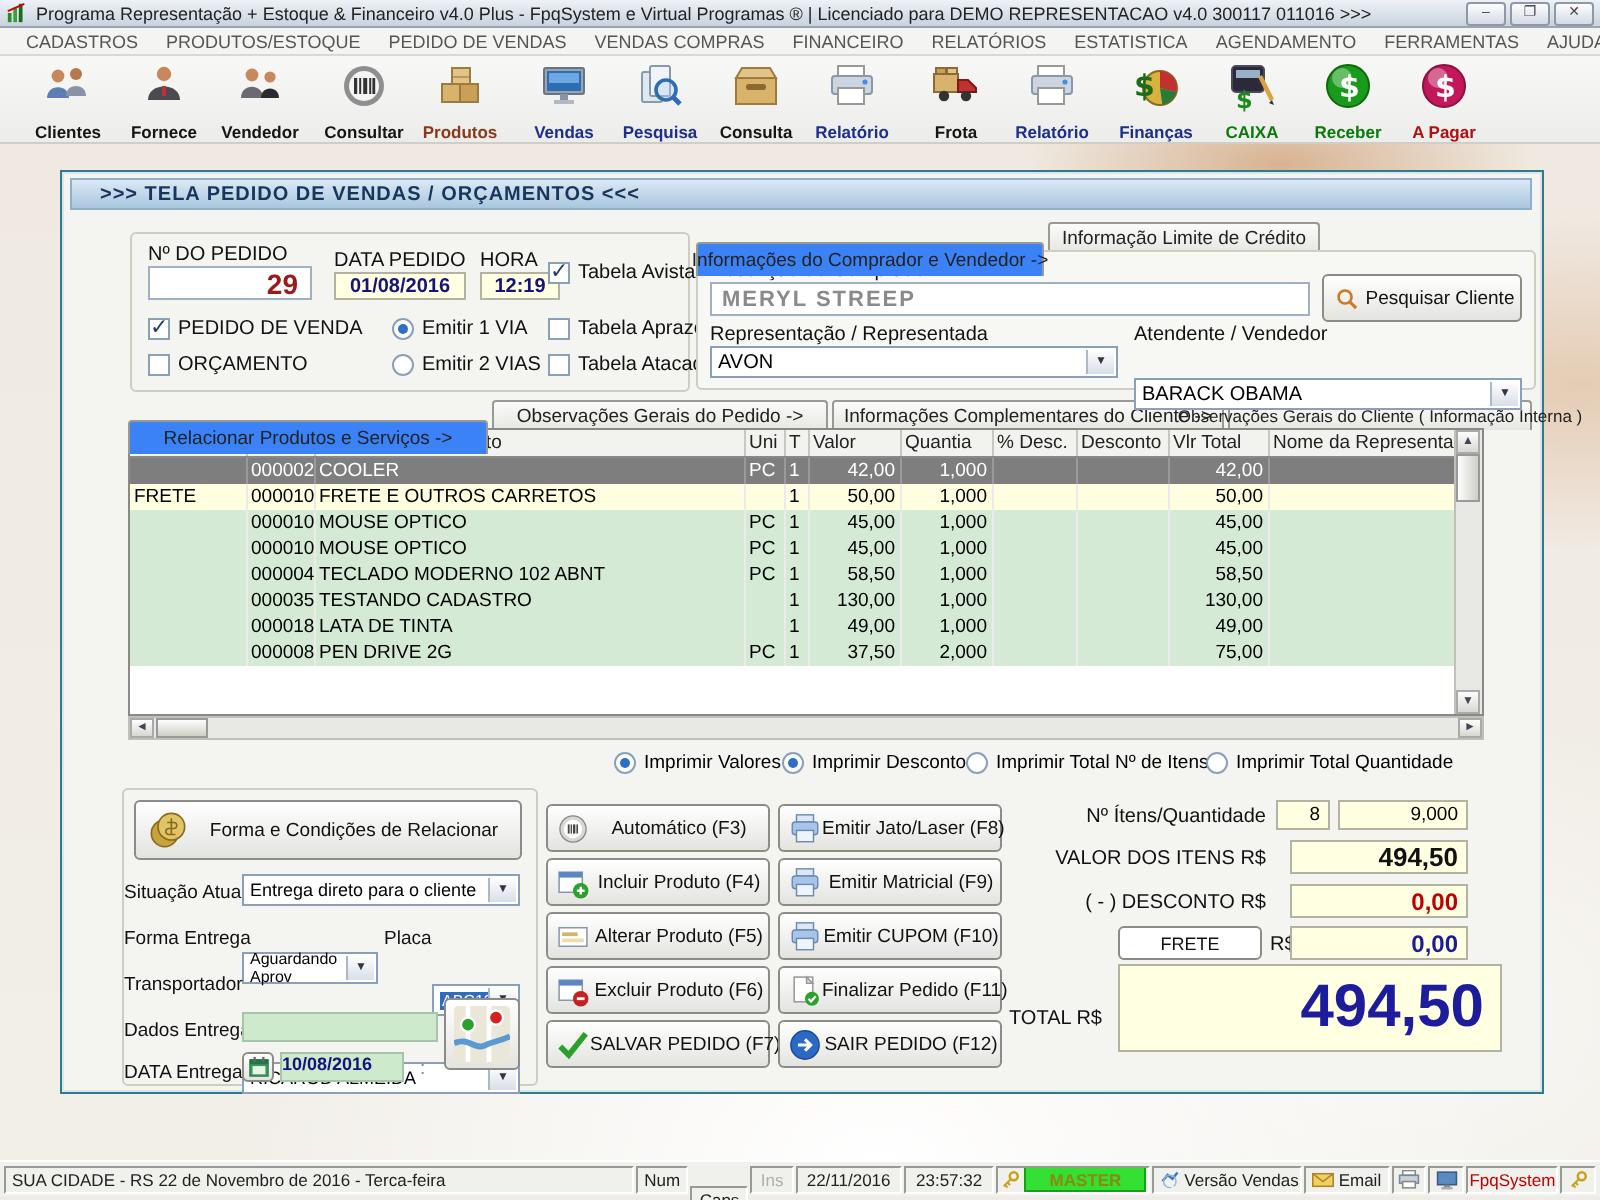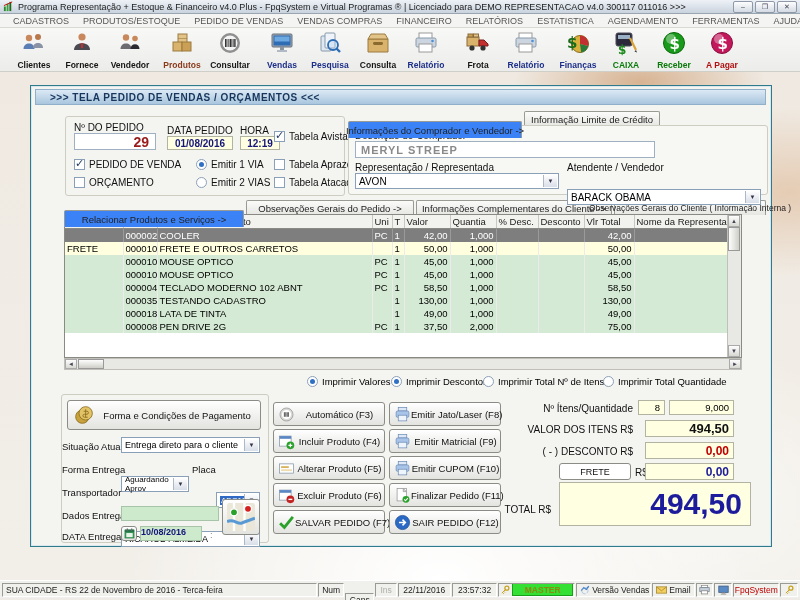--- a/index.html
+++ b/index.html
@@ -146,41 +146,41 @@
             <circle cx="18" cy="8.5" r="2.8" fill="#c8885c"></circle>
             <path d="M13.5 19c0-3 2-4.8 4.5-4.8s4.5 1.8 4.5 4.8z" fill="#2a2a30"></path>
           </svg></span>
       <span class="tlabel c-black">Vendedor</span>
     </div>
 
     <div class="tsep"></div>
 
     <div class="titem">
       <span><svg viewBox="0 0 26 26">
-            <rect x="9" y="4" width="9" height="9" fill="#e3c488" stroke="#9c7b3e"></rect>
-            <rect x="4" y="12" width="9" height="9" fill="#d9b36c" stroke="#9c7b3e"></rect>
-            <rect x="13" y="12" width="9" height="9" fill="#c9a055" stroke="#9c7b3e"></rect>
-            <line x1="9" y1="8.5" x2="18" y2="8.5" stroke="#9c7b3e" stroke-width=".6"></line>
-          </svg></span>
-      <span class="tlabel c-brown">Produtos</span>
-    </div>
-    <div class="titem">
-      <span><svg viewBox="0 0 26 26">
             <circle cx="13" cy="13" r="10" fill="#8f8f8f"></circle>
             <circle cx="13" cy="13" r="7.5" fill="#f4f4f4"></circle>
             <g fill="#333">
               <rect x="8" y="9" width="1.6" height="8"></rect>
               <rect x="10.6" y="9" width="1" height="8"></rect>
               <rect x="12.6" y="9" width="2" height="8"></rect>
               <rect x="15.6" y="9" width="1" height="8"></rect>
               <rect x="17.2" y="9" width="1.4" height="8"></rect>
             </g>
           </svg></span>
       <span class="tlabel c-black">Consultar</span>
     </div>
+    <div class="titem">
+      <span><svg viewBox="0 0 26 26">
+            <rect x="9" y="4" width="9" height="9" fill="#e3c488" stroke="#9c7b3e"></rect>
+            <rect x="4" y="12" width="9" height="9" fill="#d9b36c" stroke="#9c7b3e"></rect>
+            <rect x="13" y="12" width="9" height="9" fill="#c9a055" stroke="#9c7b3e"></rect>
+            <line x1="9" y1="8.5" x2="18" y2="8.5" stroke="#9c7b3e" stroke-width=".6"></line>
+          </svg></span>
+      <span class="tlabel c-brown">Produtos</span>
+    </div>
 
     <div class="tsep"></div>
 
     <div class="titem">
       <span><svg viewBox="0 0 26 26">
             <rect x="3" y="4" width="20" height="13" rx="1" fill="#9aa4b0" stroke="#6a7480"></rect>
             <rect x="4.5" y="5.5" width="17" height="10" fill="#2e6db4"></rect>
             <rect x="5.5" y="6.5" width="15" height="5" fill="#6ea8e0"></rect>
             <rect x="11" y="17" width="4" height="3" fill="#8a94a0"></rect>
             <rect x="8" y="20" width="10" height="2" fill="#b0bac4"></rect>
@@ -342,20 +342,29 @@
         <span>Informações do Comprador e Vendedor -&gt;</span>
       </div>
     <div class="tab" style="left:493px;top:25px;width:136px;">
         <span>Informação Limite de Crédito</span>
       </div>
     <div class="abs grpbox" style="left:317px;top:39px;width:418px;height:68px;background:#f7f7f4;z-index:2;">
       <span class="abs lbl" style="left:6px;top:4px;">Descrição do Comprador</span>
       <div class="abs fld-white" style="left:6px;top:15px;width:300px;height:17px;display:flex;align-items:center;padding-left:5px;font-size:11px;font-weight:bold;color:#8a8a8a;letter-spacing:1px;">
           <span>MERYL STREEP</span>
         </div>
+      <div class="btn abs" style="left:312px;top:11px;width:100px;height:24px;">
+        <span style="margin-left:5px;display:inline-flex;">
+            <svg width="13" height="13" viewBox="0 0 20 20">
+              <circle cx="8.5" cy="8.5" r="5" fill="none" stroke="#d07820" stroke-width="2"></circle>
+              <line x1="12" y1="12" x2="17" y2="17" stroke="#d07820" stroke-width="2.4"></line>
+            </svg>
+          </span>
+        <span class="cap">Pesquisar Cliente</span>
+      </div>
       <span class="abs lbl" style="left:6px;top:36px;">Representação / Representada</span>
       <div class="dd abs" style="left:6px;top:47px;width:204px;height:16px;">
           <span>AVON</span>
           <span class="arr">▼</span>
         </div>
       <span class="abs lbl" style="left:218px;top:36px;">Atendente / Vendedor</span>
       <div class="dd abs" style="left:218px;top:47px;width:194px;height:16px;">
           <span>BARACK OBAMA</span>
           <span class="arr">▼</span>
         </div>
@@ -540,21 +549,21 @@
 
     <div class="abs grpbox" style="left:30px;top:308px;width:206px;height:147px;">
       <div class="btn abs" style="left:5px;top:5px;width:194px;height:30px;">
         <span style="margin-left:6px;display:inline-flex;">
             <svg width="20" height="20" viewBox="0 0 24 24">
               <circle cx="10" cy="14" r="8" fill="#c8a23c" stroke="#8a6a1c"></circle>
               <circle cx="14" cy="10" r="8" fill="#e2c468" stroke="#8a6a1c"></circle>
               <path d="M14 5v10M11.5 7.5h4a1.8 1.8 0 0 1 0 3.6h-3a1.8 1.8 0 0 0 0 3.6h4" stroke="#8a6a1c" fill="none"></path>
             </svg>
           </span>
-        <span class="cap">Forma e Condições de Pagamento</span>
+        <span class="cap">Forma e Condições de Relacionar</span>
       </div>
       <span class="abs lbl9" style="left:0;top:46px;width:56px;text-align:right;">Situação Atual</span>
       <div class="dd abs" style="left:59px;top:42px;width:139px;height:16px;font-size:9px;">
           <span>Entrega direto para o cliente</span>
           <span class="arr">▼</span>
         </div>
 
       <span class="abs lbl9" style="left:0;top:69px;width:56px;text-align:right;">Forma Entrega</span>
       <div class="dd abs" style="left:59px;top:65px;width:68px;height:16px;font-size:8px;">
           <span>Aguardando Aprov</span>

